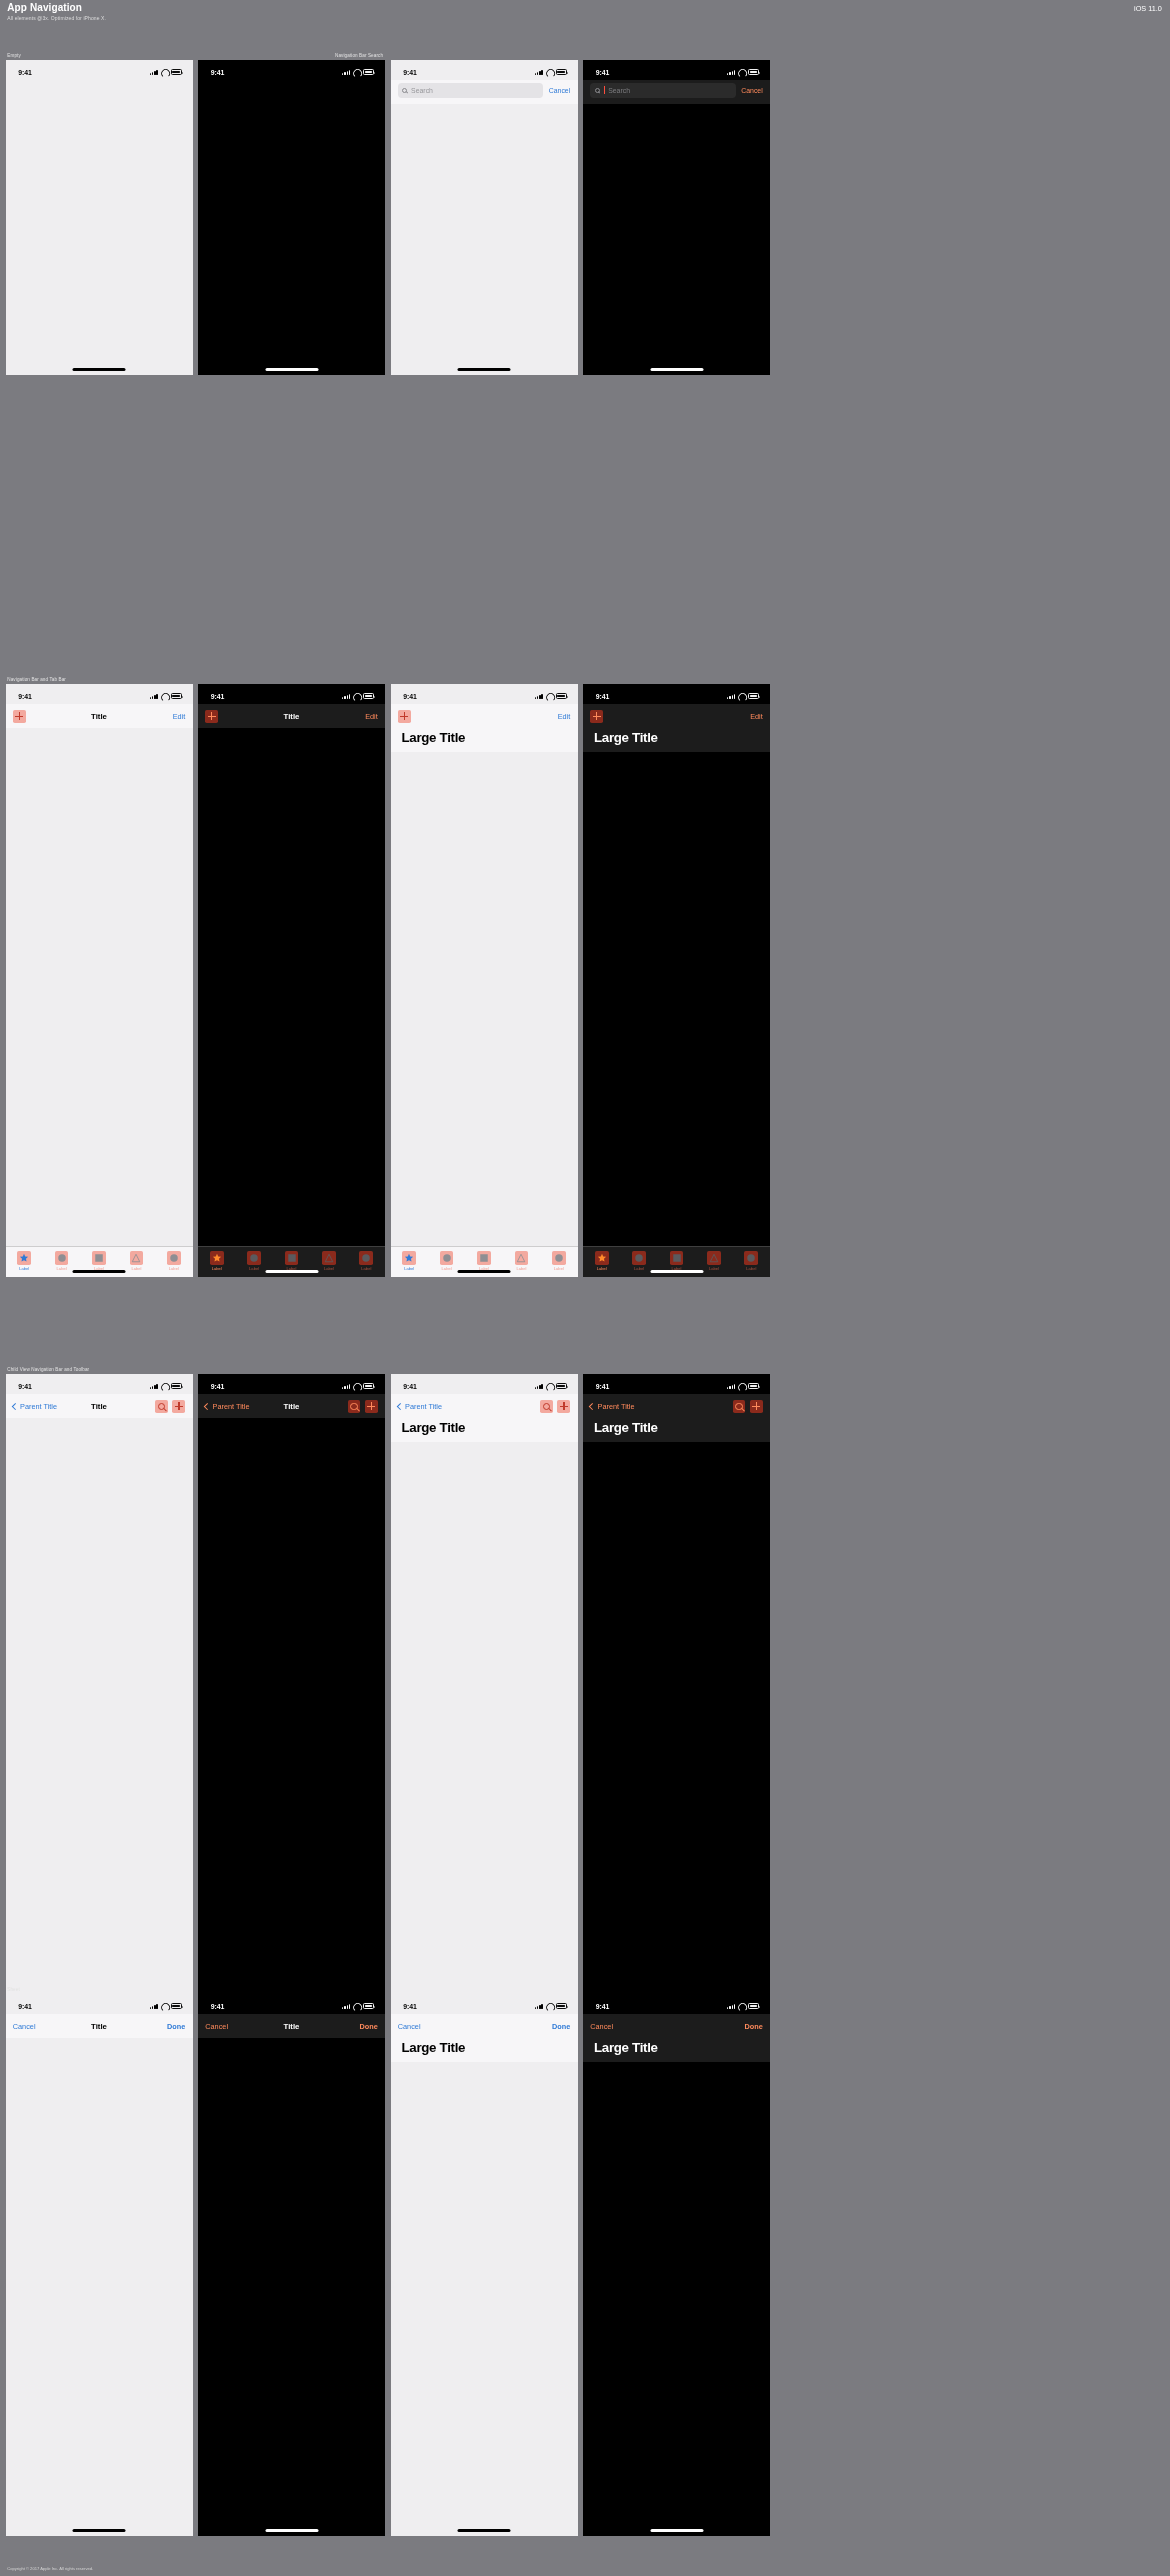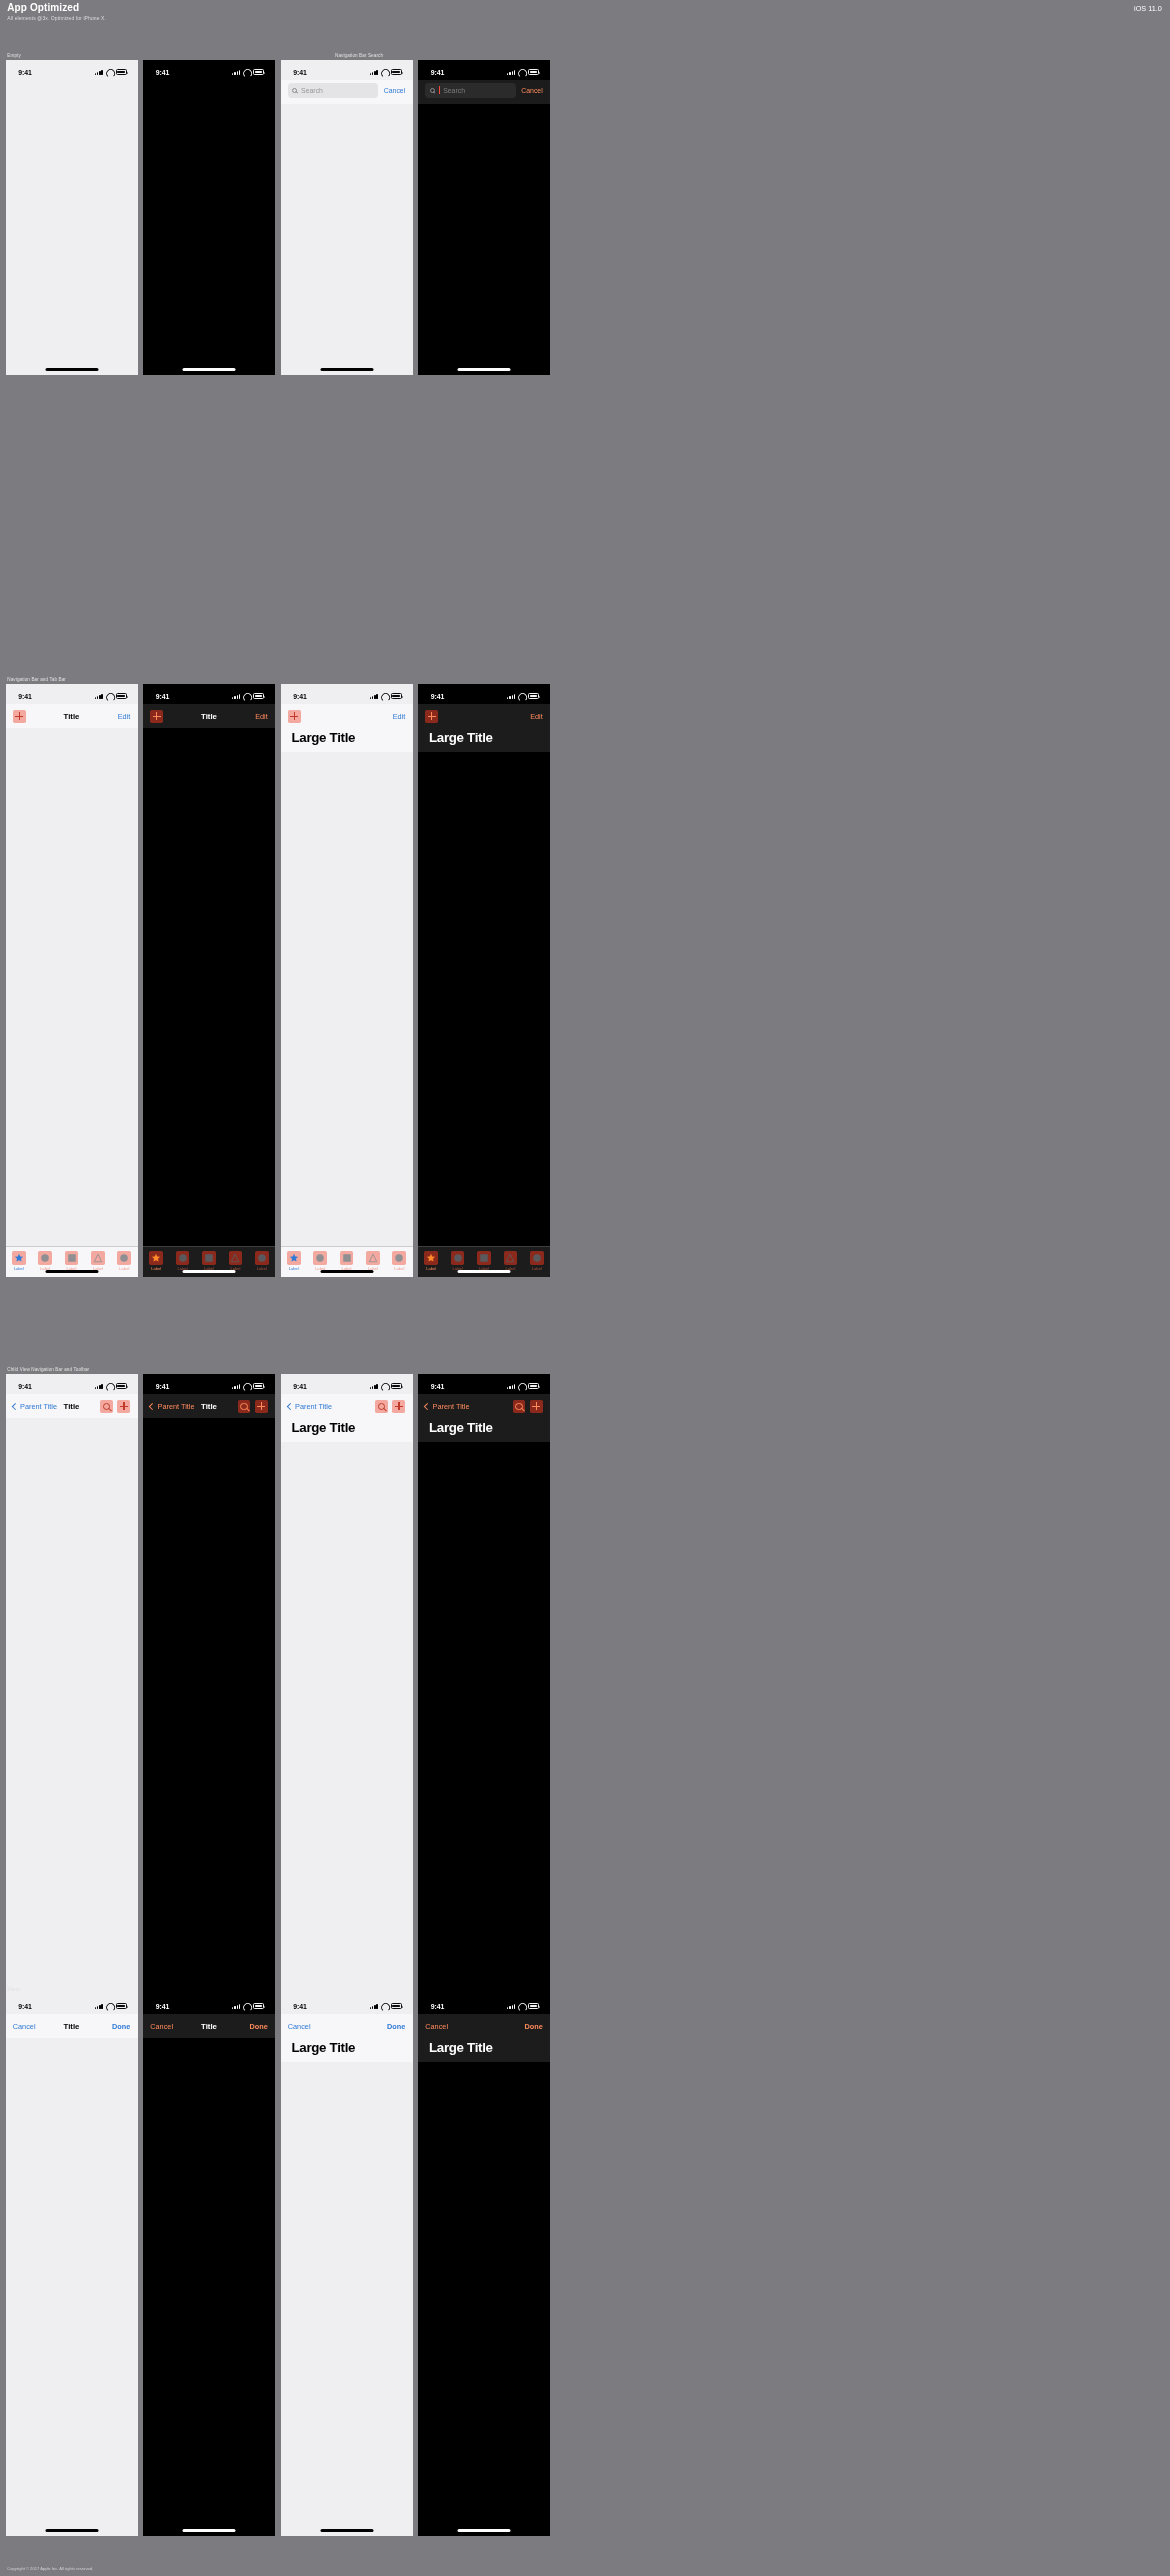--- a/index.html
+++ b/index.html
@@ -19,21 +19,21 @@
 
   
   .section { position: absolute; left: 0; width: 1171px; }
   .section-label {
     position: absolute; left: 7.3px; top: 0;
     font-size: 4.6px; color: #e2e2e2; letter-spacing: 0.1px; white-space: nowrap;
   }
   .row { position: absolute; left: 5.5px; top: 7.3px; display: flex; gap: 5.5px; }
 
   .phone {
-    width: 132px; position: relative; overflow: hidden;
+    width: 187px; position: relative; overflow: hidden;
     display: flex; flex-direction: column;
     font-family: "Liberation Sans", sans-serif;
   }
   .phone.light { background: #efeef0; color: #000; }
   .phone.dark  { background: #000; color: #fff; }
 
   
   .statusbar {
     height: 20px; display: flex; align-items: center;
     justify-content: space-between; padding: 3.7px 11px 0 12.8px; flex: none;
@@ -149,21 +149,21 @@
   .home-ind.dark  { background: #fff; }
 
   .footer { position: absolute; left: 7.3px; bottom: 5.5px; font-size: 4.1px; color: #d4d4d4; }
 </style>
 </head>
 <body>
 
 <div class="page">
 
   <div class="page-header">
-    <div class="page-title">App Optimized</div>
+    <div class="page-title">App Navigation</div>
     <div class="page-sub">All elements @3x. Optimized for iPhone X.</div>
   </div>
   <div class="os-badge">iOS 11.0</div>
 
   <div class="section" style="top:53px;height:322px;">
     <div class="section-label">Empty</div>
     <div class="section-label" style="left:335px;">Navigation Bar Search</div>
     <div class="row">
 
       <div class="phone light" style="height:315px">

